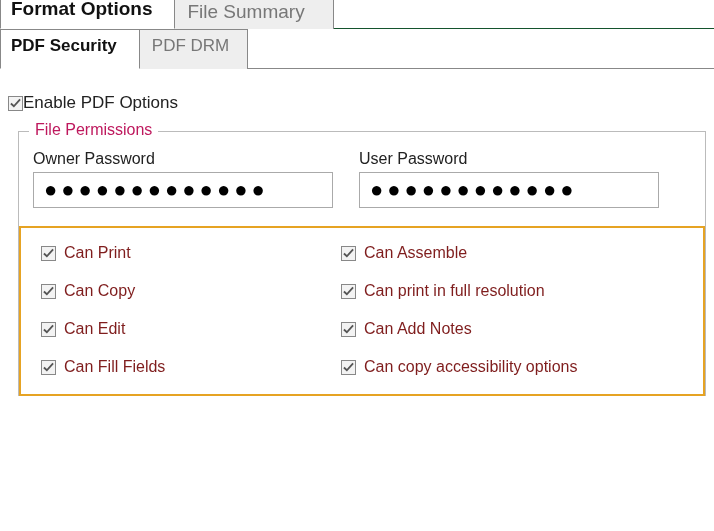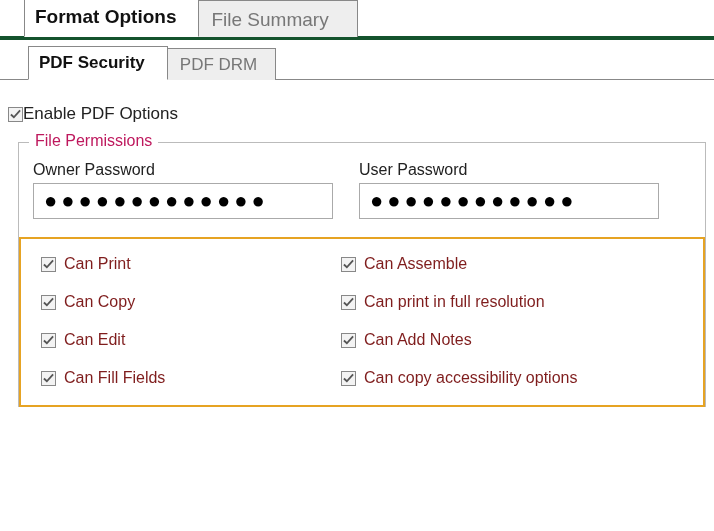--- a/index.html
+++ b/index.html
@@ -10,32 +10,29 @@
     font-size: 15px;
     color: #333;
     background: #fff;
     width: 714px;
   }
 
   
   .tab-row-top {
     display: flex;
     align-items: flex-end;
+    height: 29px;
+    position: relative;
+    border-bottom: 1px solid #14532d;
+  }
+  .tab-row-sub {
+    display: flex;
     height: 40px;
     position: relative;
-    border-bottom: 4px solid #14532d;
-    padding-left: 24px;
-  }
-  .tab-row-sub {
-    display: flex;
-    align-items: flex-end;
-    height: 40px;
-    position: relative;
     border-bottom: 1px solid #888;
-    padding-left: 28px;
   }
   .tab {
     padding: 8px 18px 6px 18px;
     border: 1px solid #888;
     border-bottom: none;
     margin-right: 0;
     margin-bottom: -1px;
     position: relative;
     cursor: pointer;
     font-size: 17px;

